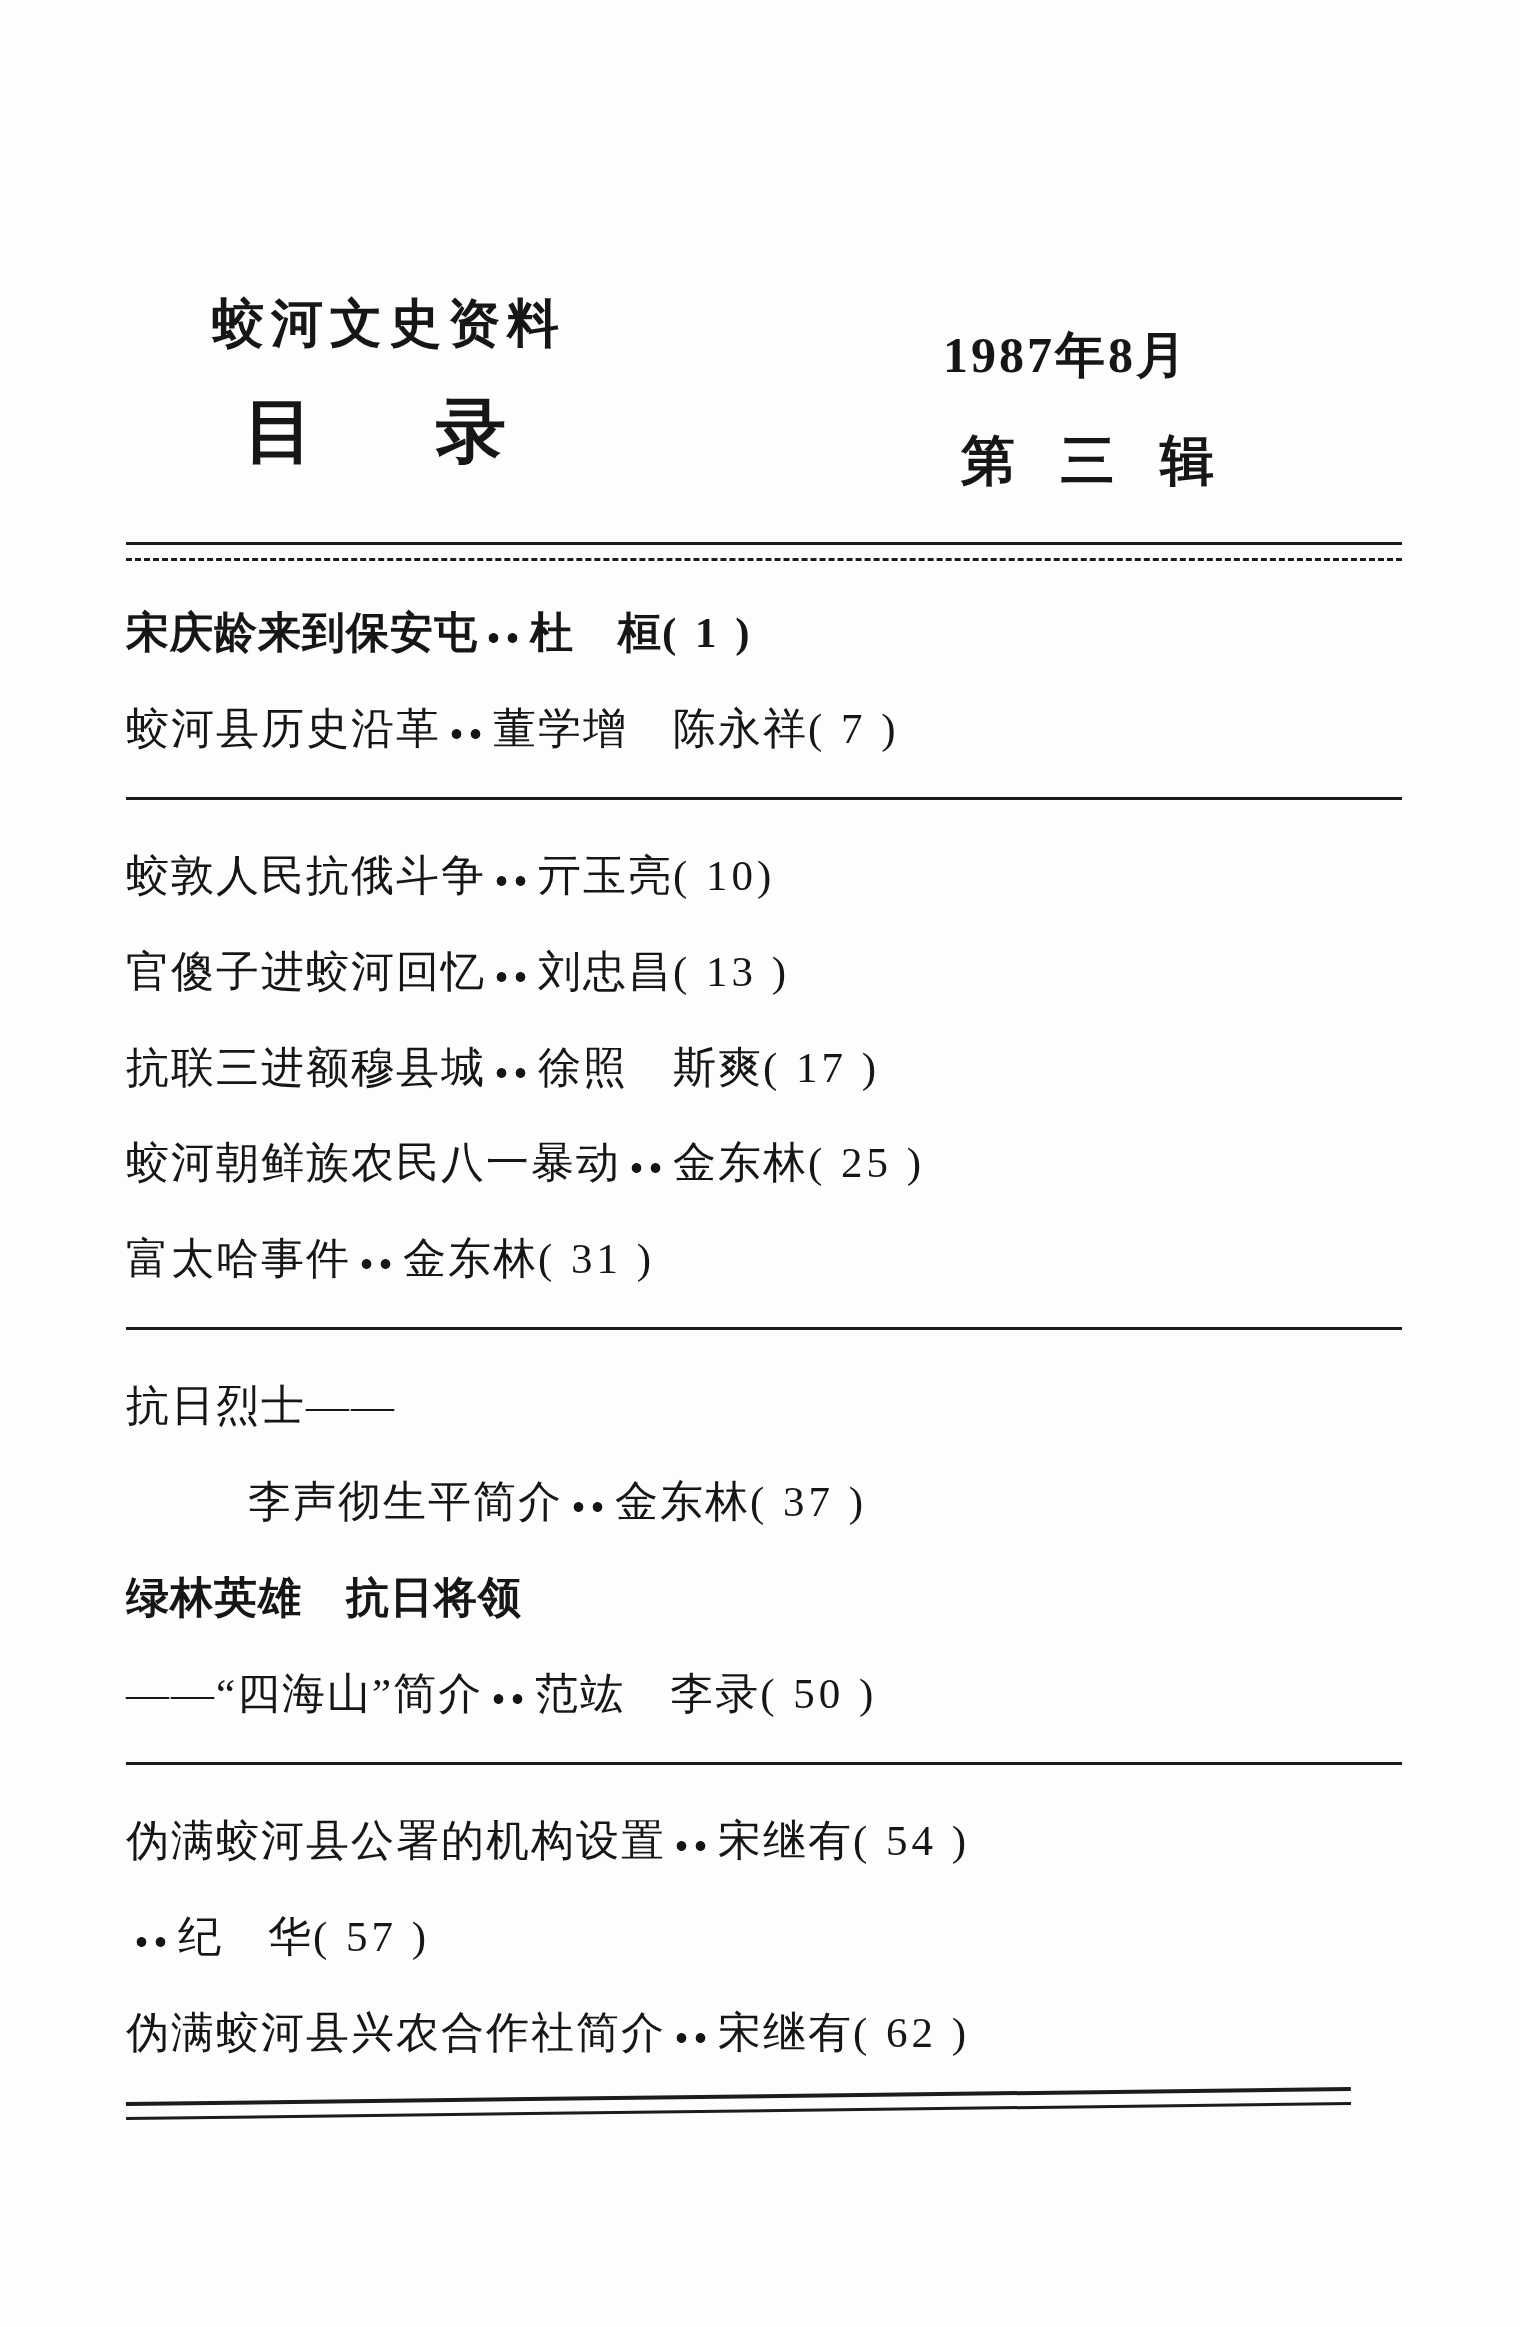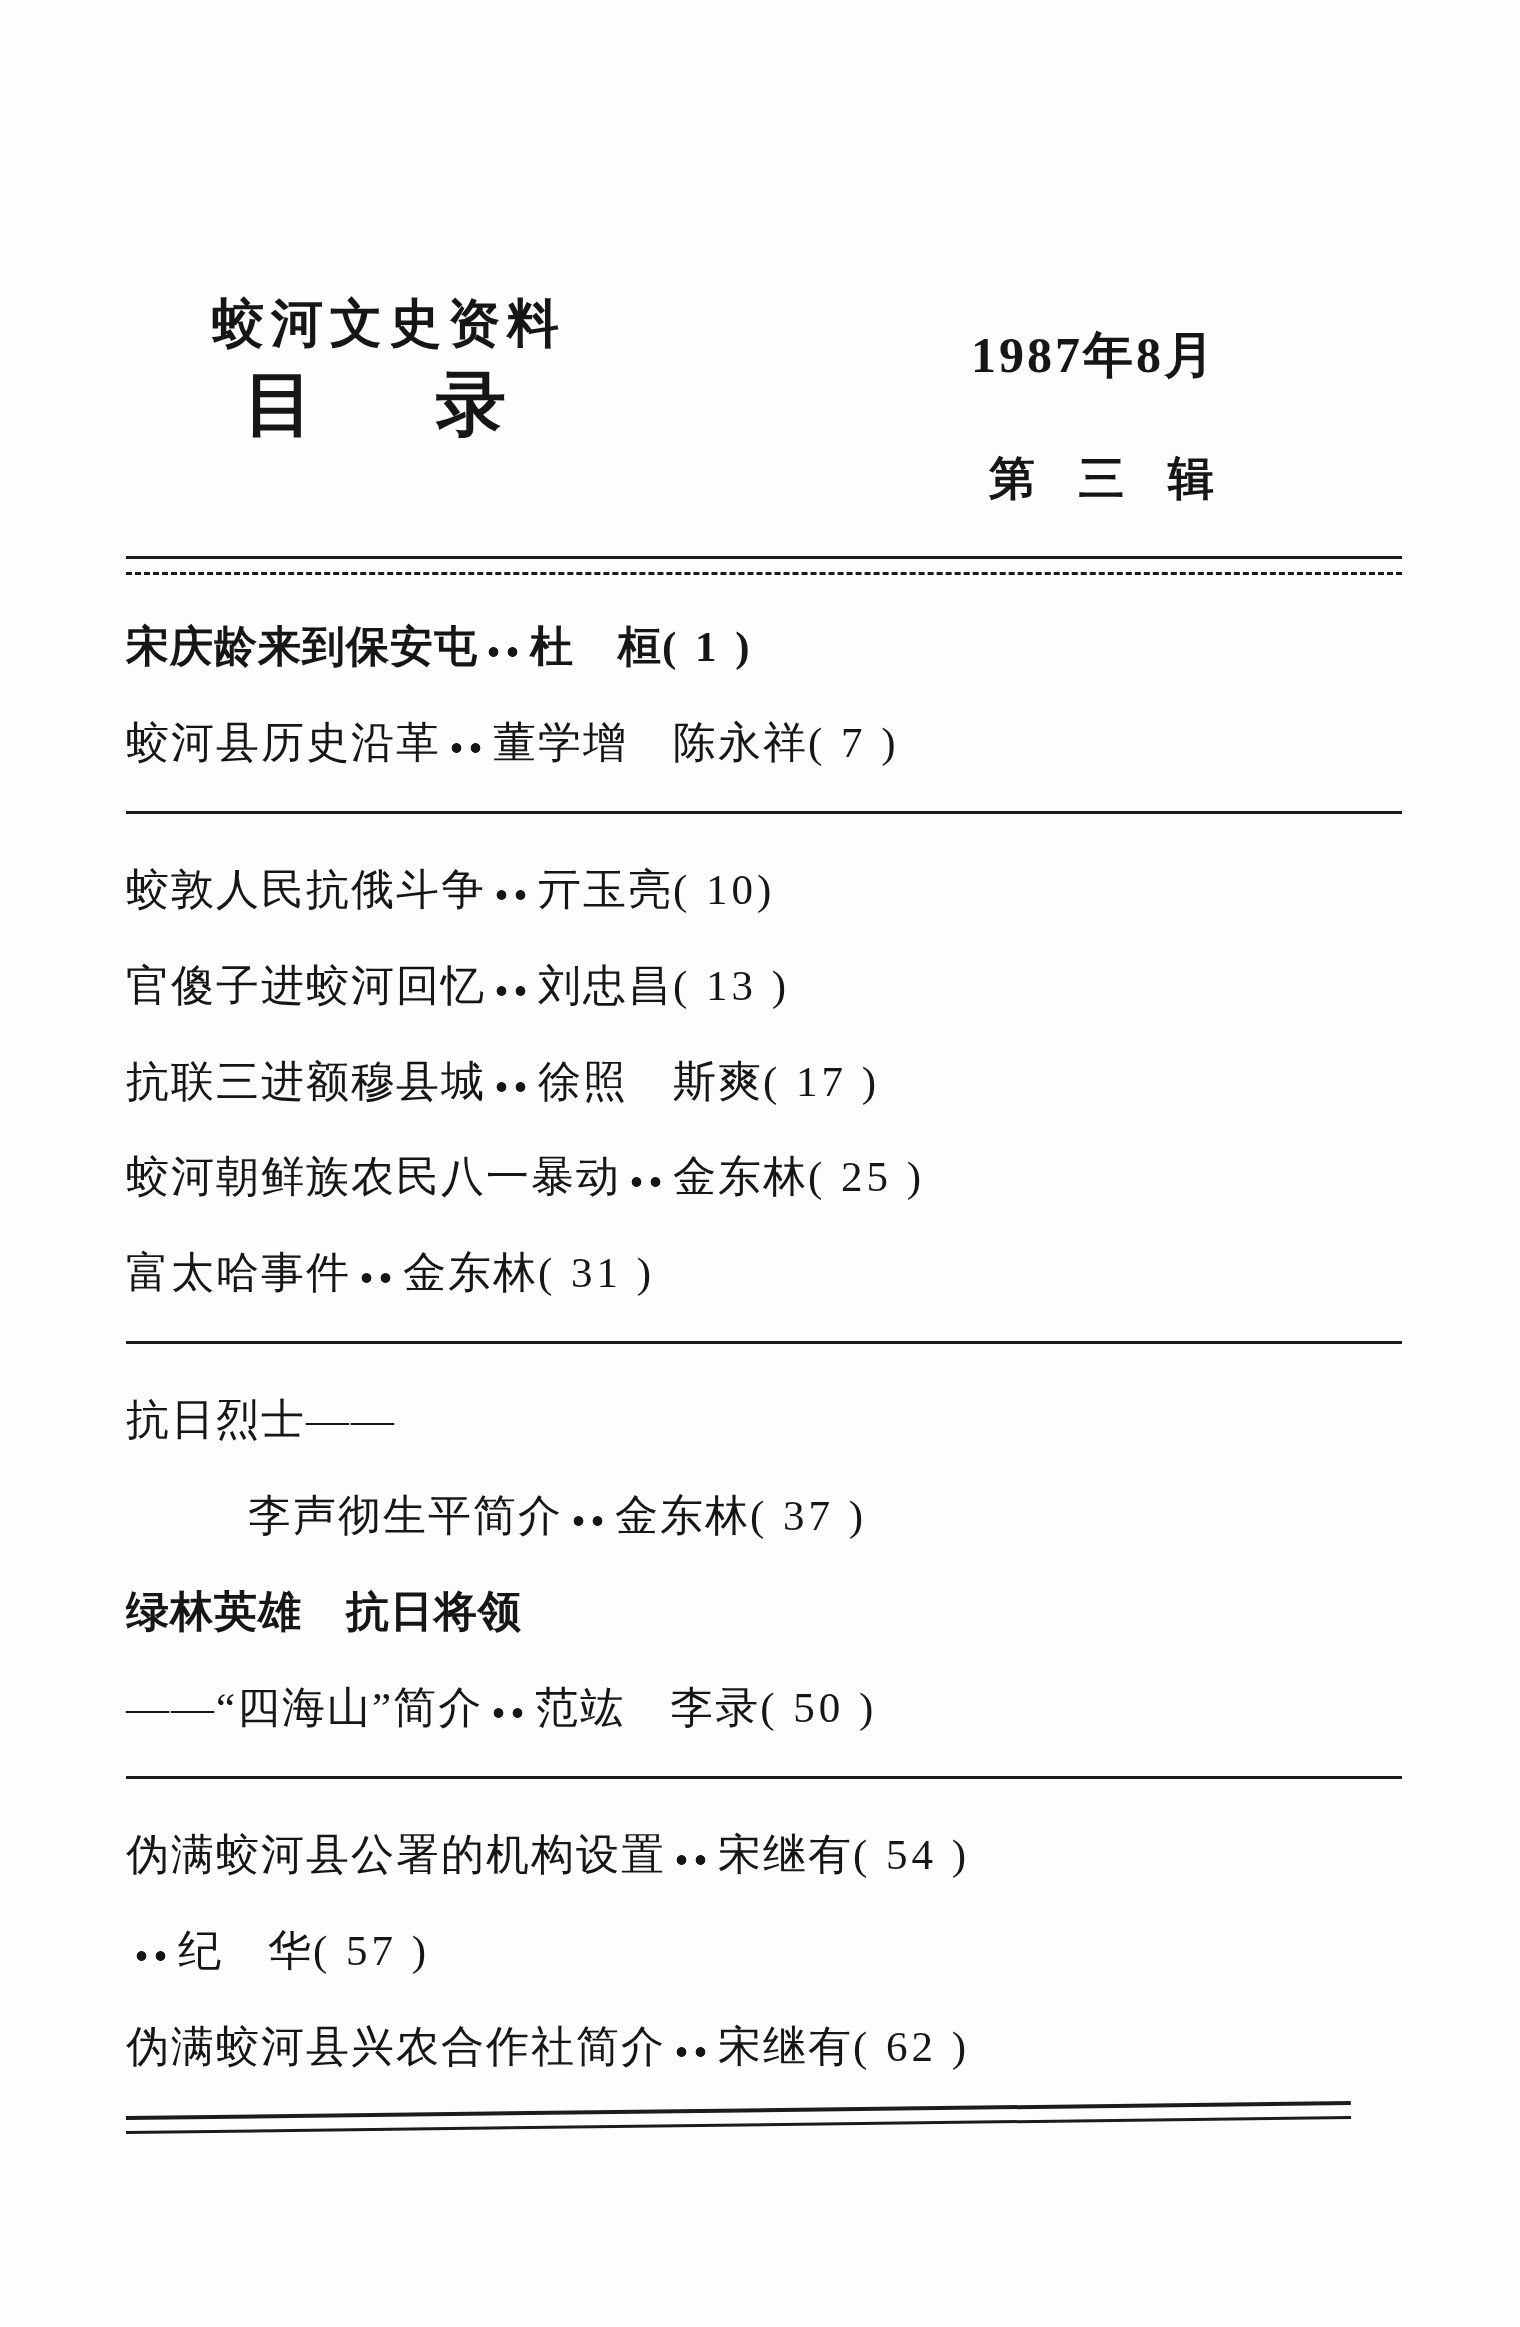--- a/index.html
+++ b/index.html
@@ -17,31 +17,31 @@
   }
   
   .header{display:flex;justify-content:space-between;align-items:flex-start;}
   .header-left{padding-left:86px;}
   .header-right{padding-right:172px;text-align:left;}
   .series-title{
     font-size:52px;font-weight:700;letter-spacing:7px;
     line-height:1;white-space:nowrap;
   }
   .toc-title{
-    margin-top:20px;margin-left:32px;
+    margin-top:47px;margin-left:32px;
     font-size:70px;font-weight:700;letter-spacing:26px;
     line-height:1;white-space:nowrap;
   }
   .issue-date{
     font-size:50px;font-weight:600;letter-spacing:3px;
     line-height:1;white-space:nowrap;margin-top:32px;
   }
   .volume-label{
-    margin-top:76px;margin-left:18px;
-    font-size:46px;font-weight:600;letter-spacing:16px;
+    margin-top:54px;margin-left:18px;
+    font-size:54px;font-weight:600;letter-spacing:16px;
     line-height:1;white-space:nowrap;
   }
   
   .header-rule{
     height:13px;
     border-top:3px solid #1c1c1c;
     border-bottom:3px dashed #1c1c1c;
     margin:54px 0 44px 0;
   }
   .section-divider{

